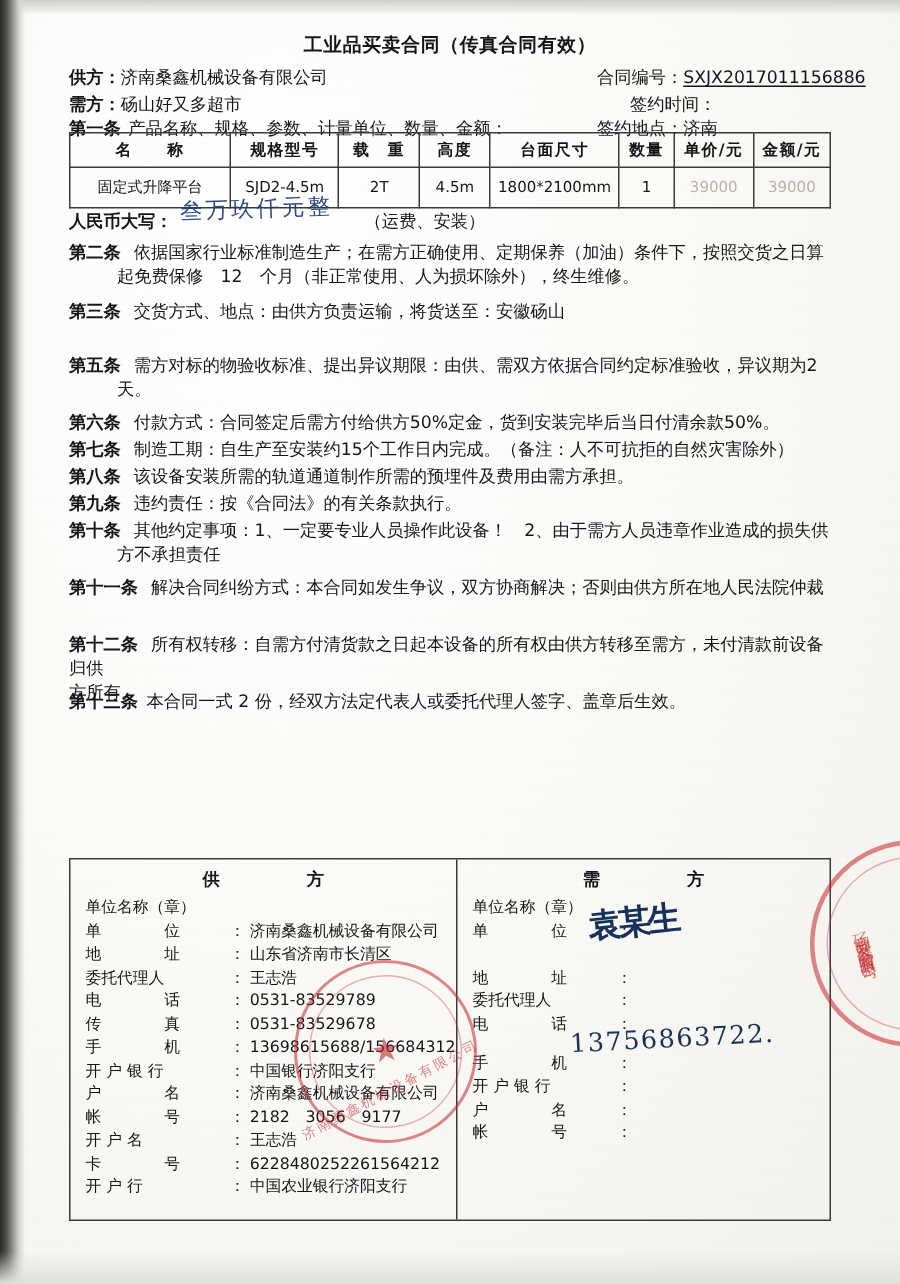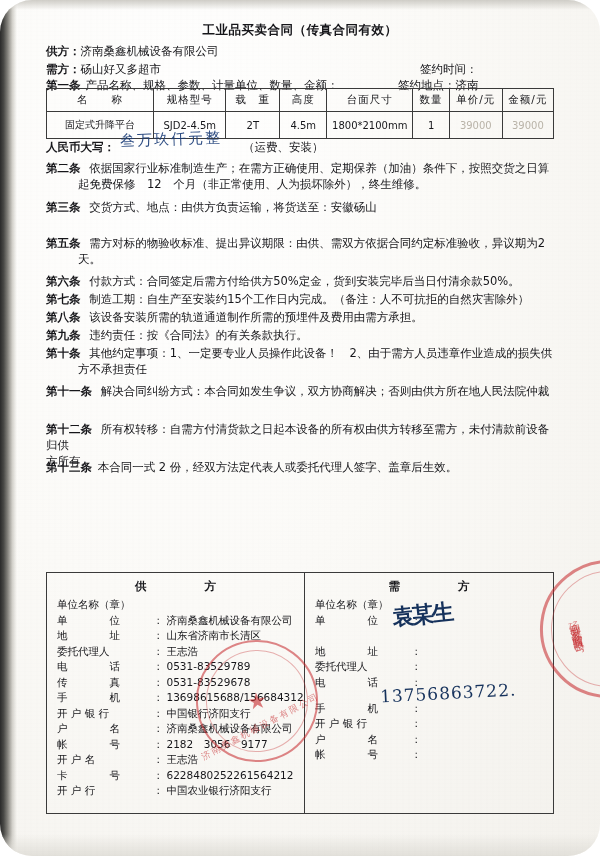--- a/index.html
+++ b/index.html
@@ -10,21 +10,20 @@
   body {
     font-family: "DejaVu Sans", "Liberation Sans", sans-serif;
   }
   #page {
     position: relative;
     width: 600px;
     height: 856px;
     background: #fdfcfa;
     overflow: hidden;
     box-sizing: border-box;
-    border-radius: 32px;
   }
   
   #paper-bg {
     position: absolute;
     inset: 0;
     background:
       radial-gradient(ellipse at 30% 20%, #ffffff 0%, #fbfaf7 45%, #f3f1ec 100%);
   }
   #paper-noise {
     position: absolute;
@@ -94,21 +93,21 @@
     font-size: 10.5px;
   }
   #goods-table th, #goods-table td {
     border: 1px solid #3a3a3a;
     text-align: center;
     padding: 2px 1px;
     font-weight: normal;
     height: 17px;
   }
   #goods-table thead th {
-    font-weight: normal;
+    font-weight: bold;
     height: 18px;
     letter-spacing: 1px;
   }
   #goods-table tbody td {
     height: 22px;
     font-size: 10px;
   }
   .amt-faded {
     color: #b9b3a8;
   }
@@ -263,20 +262,23 @@
   <div id="scan-edge-left"></div>
   <div id="scan-edge-bottom"></div>
   <div id="paper-noise"></div>
 
   <div id="content">
 
     <div class="doc-title">工业品买卖合同（传真合同有效）</div>
 
     <div class="row-line" style="left:46px; top:44px;">
       <span class="bold">供方：</span><span>济南桑鑫机械设备有限公司</span>
+    </div>
+    <div class="row-line" style="left:398px; top:44px;">
+      <span>合同编号：</span><span class="underline-val">SXJX2017011156886</span>
     </div>
 
     <div class="row-line" style="left:46px; top:62px;">
       <span class="bold">需方：</span><span>砀山好又多超市</span>
     </div>
     <div class="row-line" style="left:420px; top:62px;text-align:center;">
       <span>签约时间：</span><span class="underline-val" style="display:inline-block;min-width:54px;"></span>
     </div>
 
     <div class="row-line" style="left:46px; top:78px;">

